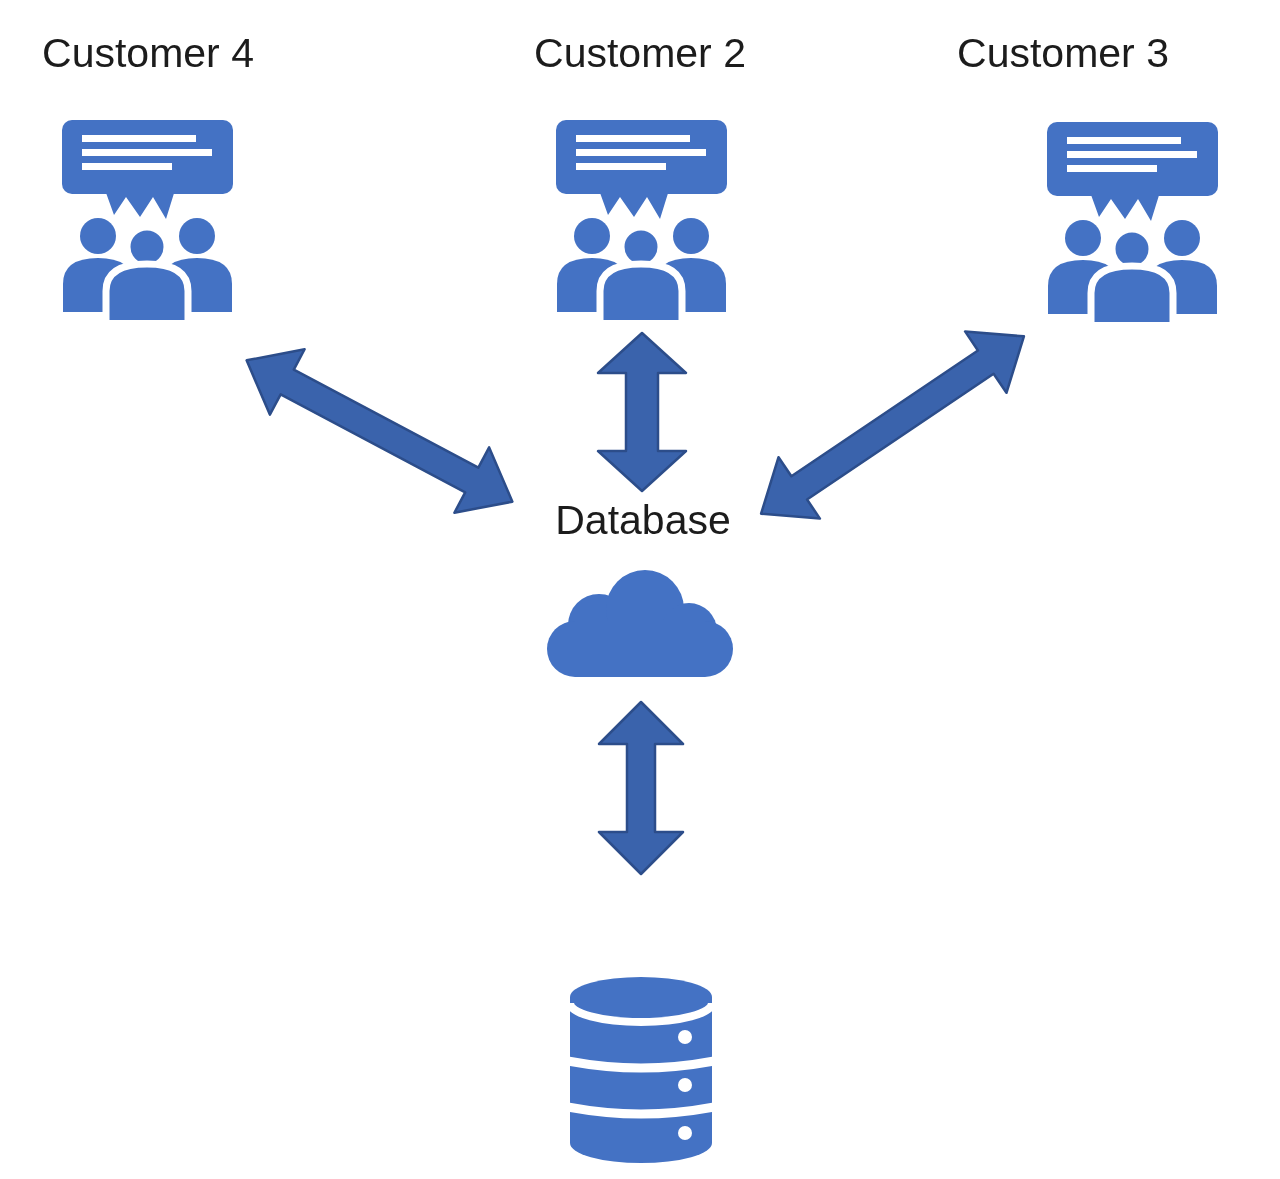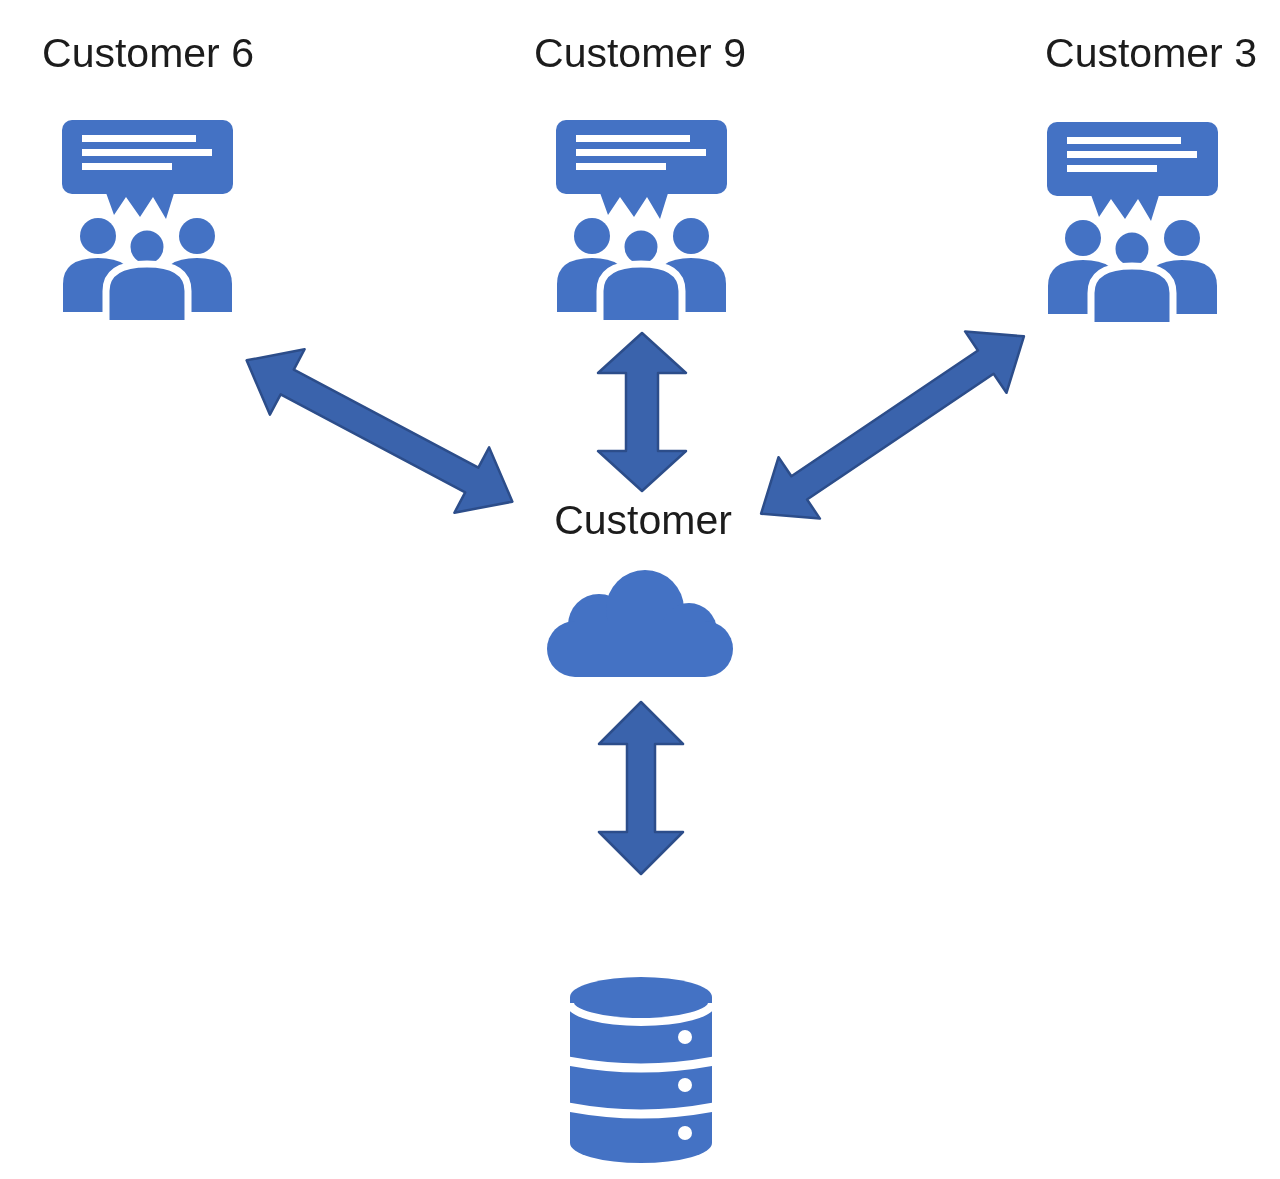--- a/index.html
+++ b/index.html
@@ -24,44 +24,44 @@
   .blue-fill { fill:#4472C4; }
   .white-fill { fill:#ffffff; }
   .front-person { fill:#4472C4; stroke:#ffffff; stroke-width:7; }
 
   .arrow-box { position:absolute; }
   .arrow-box svg { display:block; width:100%; height:100%; overflow:visible; }
   .arrow-shape { fill:#3A63AC; stroke:#2C4D8A; stroke-width:2.5; stroke-linejoin:round; }
 
   #lbl-customer1 { left:148px;  top:30px; }
   #lbl-customer2 { left:640px;  top:30px; }
-  #lbl-customer3 { left:1151px; top:30px; }
+  #lbl-customer3 { left:1063px; top:30px; }
   #lbl-website   { left:643px;  top:497px; }
   #lbl-database  { left:640px;  top:886px; }
 
   #icon-customer1 { left:62px;   top:120px; width:171px; height:200px; }
   #icon-customer2 { left:556px;  top:120px; width:171px; height:200px; }
   #icon-customer3 { left:1047px; top:122px; width:171px; height:200px; }
   #icon-website   { left:547px;  top:567px; width:186px; height:110px; }
   #icon-database  { left:570px;  top:977px; width:142px; height:186px; }
 
   #arrow-c1-web { left:229px; top:394px; width:301px; height:74px; transform:rotate(28deg); }
   #arrow-c2-web { left:598px; top:333px; width:88px;  height:158px; }
   #arrow-c3-web { left:734px; top:388px; width:317px; height:74px; transform:rotate(-34deg); }
   #arrow-web-db { left:599px; top:702px; width:84px;  height:172px; }
 </style>
 </head>
 <body>
 
 <div class="canvas">
 
-  <div id="lbl-customer1" class="node-label">Customer 6</div>
-  <div id="lbl-customer2" class="node-label">Customer 9</div>
+  <div id="lbl-customer1" class="node-label">Customer 4</div>
+  <div id="lbl-customer2" class="node-label">Customer 2</div>
   <div id="lbl-customer3" class="node-label">Customer 3</div>
-  <div id="lbl-website" class="node-label">Customer</div>
+  <div id="lbl-website" class="node-label">Database</div>
 
   <div id="icon-customer1" class="icon-box">
     <svg viewBox="0 0 171 200">
       <g>
         <rect class="blue-fill" x="0" y="0" width="171" height="74" rx="10"></rect>
         <polygon class="blue-fill" points="43,70 52,95 64,77 78,97 91,77 104,99 113,70"></polygon>
         <rect class="white-fill" x="20" y="15" width="114" height="7"></rect>
         <rect class="white-fill" x="20" y="29" width="130" height="7"></rect>
         <rect class="white-fill" x="20" y="43" width="90" height="7"></rect>
       </g>

